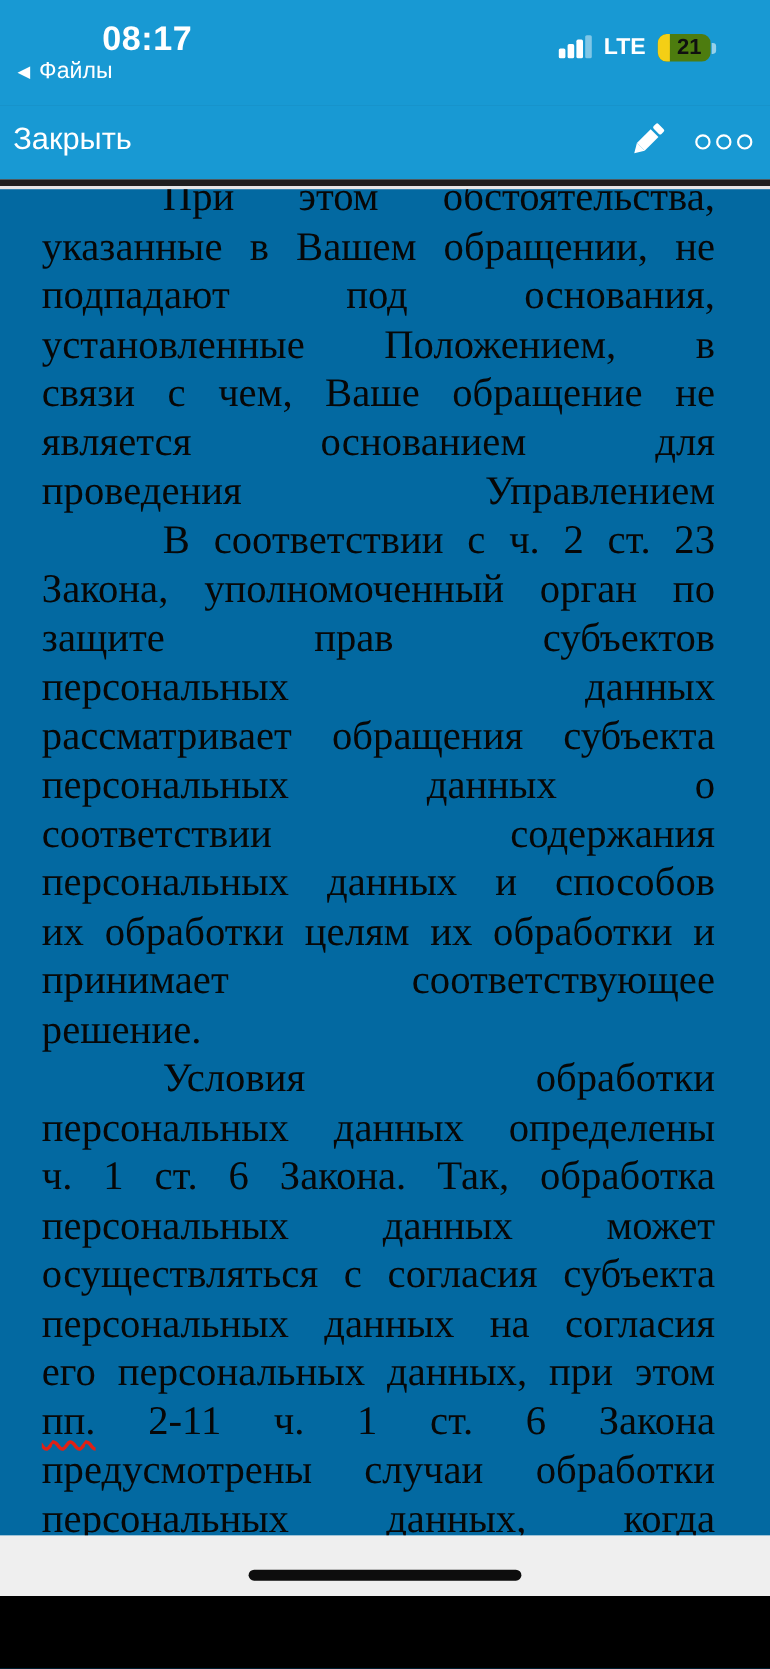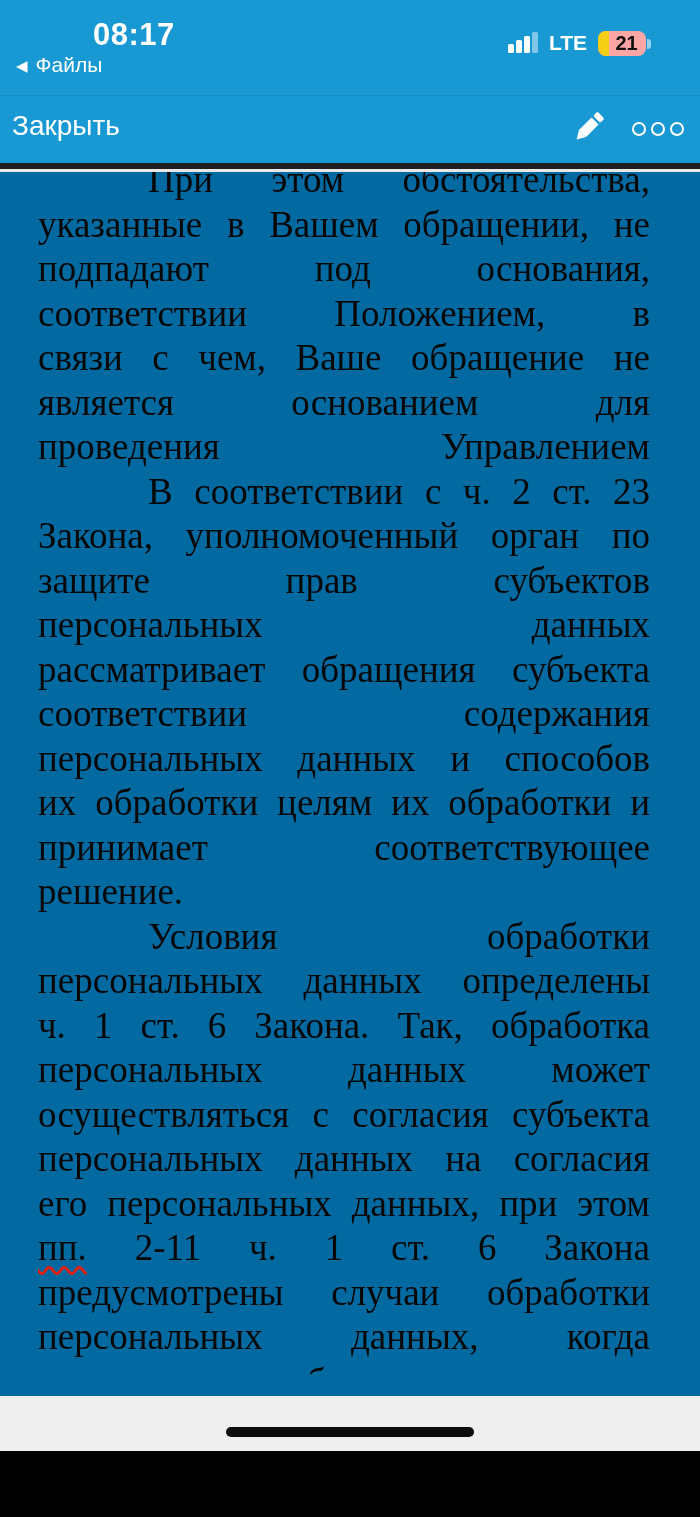--- a/index.html
+++ b/index.html
@@ -14,21 +14,21 @@
   .time{position:absolute;left:93px;top:17px;font-size:31px;font-weight:700;letter-spacing:.5px;}
   .back-app{position:absolute;left:16px;top:53px;display:flex;align-items:center;gap:8px;
     font-size:21px;color:#fff;background:none;border:none;padding:0;font-family:inherit;cursor:pointer;}
   .back-tri{font-size:15px;line-height:1;}
   .status-right{position:absolute;right:54px;top:31px;display:flex;align-items:flex-start;gap:11px;height:26px;}
   .signal{display:flex;align-items:flex-end;gap:2.5px;height:22px;padding-bottom:1px;}
   .signal i{display:block;width:5.5px;border-radius:1.5px;background:#fff;}
   .signal i.s1{height:9px}.signal i.s2{height:13px}.signal i.s3{height:17px}
   .signal i.s4{height:21px;background:rgba(255,255,255,.45);}
   .lte{font-size:21px;font-weight:600;line-height:24px;}
-  .battery{position:relative;width:48px;height:25px;border-radius:8px;background:#fca5a5;margin-bottom:0;}
+  .battery{position:relative;width:48px;height:25px;border-radius:8px;background:#4d7c0f;margin-bottom:0;}
   .batt-fill{position:absolute;left:0;top:0;bottom:0;width:11px;background:#f4cf15;border-radius:8px 0 0 8px;}
   .batt-num{position:absolute;left:9px;right:0;top:0;text-align:center;line-height:25px;
     font-size:20px;font-weight:700;color:#101010;}
   .batt-nub{position:absolute;right:-5px;top:7.5px;width:4px;height:10px;
     background:rgba(255,255,255,.55);border-radius:0 3px 3px 0;}
   .nav-bar{position:absolute;top:95px;left:0;right:0;height:68px;box-shadow:inset 0 1px 0 rgba(0,0,0,.07);padding-left:16px;}
   .close-btn{position:absolute;left:12px;top:15px;font-size:28px;color:#fff;
     background:none;border:none;padding:0;font-family:inherit;cursor:pointer;}
   .nav-actions{position:absolute;right:16px;top:0;height:100%;display:flex;align-items:center;gap:24px;}
   .icon-btn{background:none;border:none;padding:0;cursor:pointer;display:flex;align-items:center;}
@@ -109,29 +109,30 @@
 
   </header>
 
   <div class="page-edge"></div>
 
   <main class="document">
     <div class="doc-text" id="doc-text">
         <div class="line first">При этом обстоятельства,</div>
         <div class="line">указанные в Вашем обращении, не</div>
         <div class="line">подпадают под основания,</div>
-        <div class="line">соответствии Положением, в</div>
+        <div class="line">установленные Положением, в</div>
         <div class="line">связи с чем, Ваше обращение не</div>
         <div class="line">является основанием для</div>
         <div class="line">проведения Управлением</div>
         <div class="line first">В соответствии с ч. 2 ст. 23</div>
         <div class="line">Закона, уполномоченный орган по</div>
         <div class="line">защите прав субъектов</div>
         <div class="line">персональных данных</div>
         <div class="line">рассматривает обращения субъекта</div>
+        <div class="line">персональных данных о</div>
         <div class="line">соответствии содержания</div>
         <div class="line">персональных данных и способов</div>
         <div class="line">их обработки целям их обработки и</div>
         <div class="line">принимает соответствующее</div>
         <div class="line parlast">решение.</div>
         <div class="line first">Условия обработки</div>
         <div class="line">персональных данных определены</div>
         <div class="line">ч. 1 ст. 6 Закона. Так, обработка</div>
         <div class="line">персональных данных может</div>
         <div class="line">осуществляться с согласия субъекта</div>

